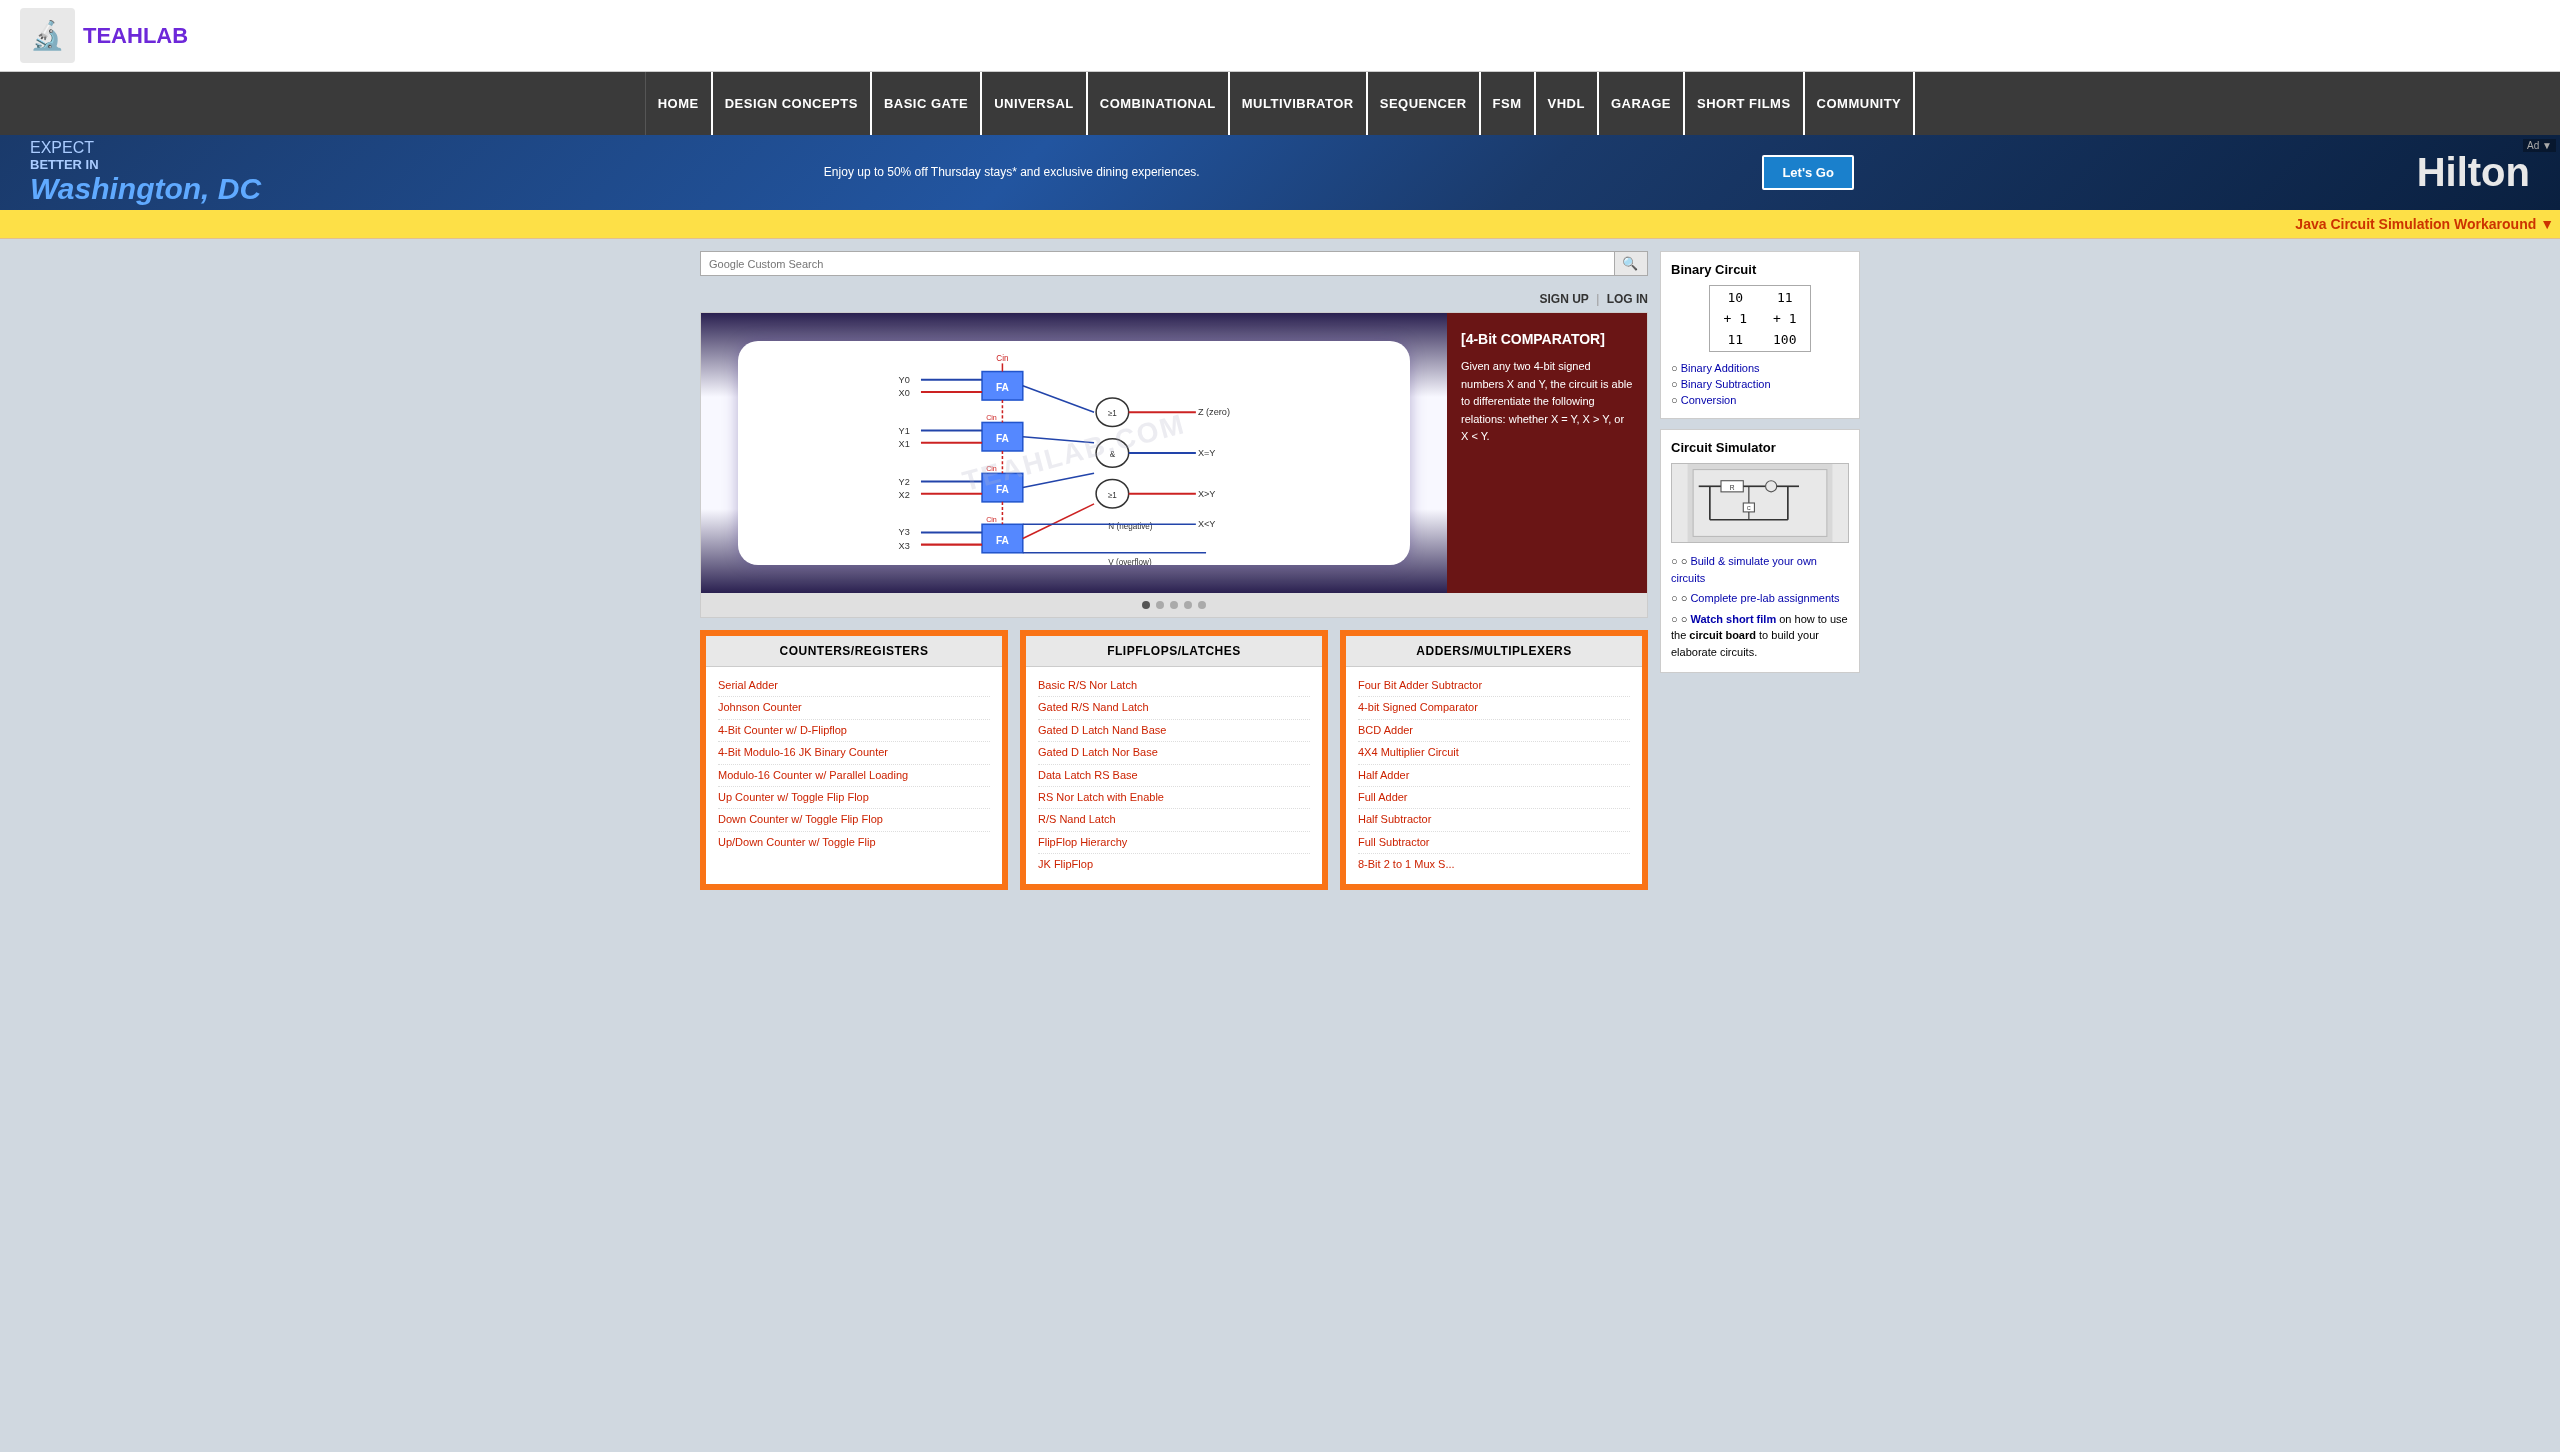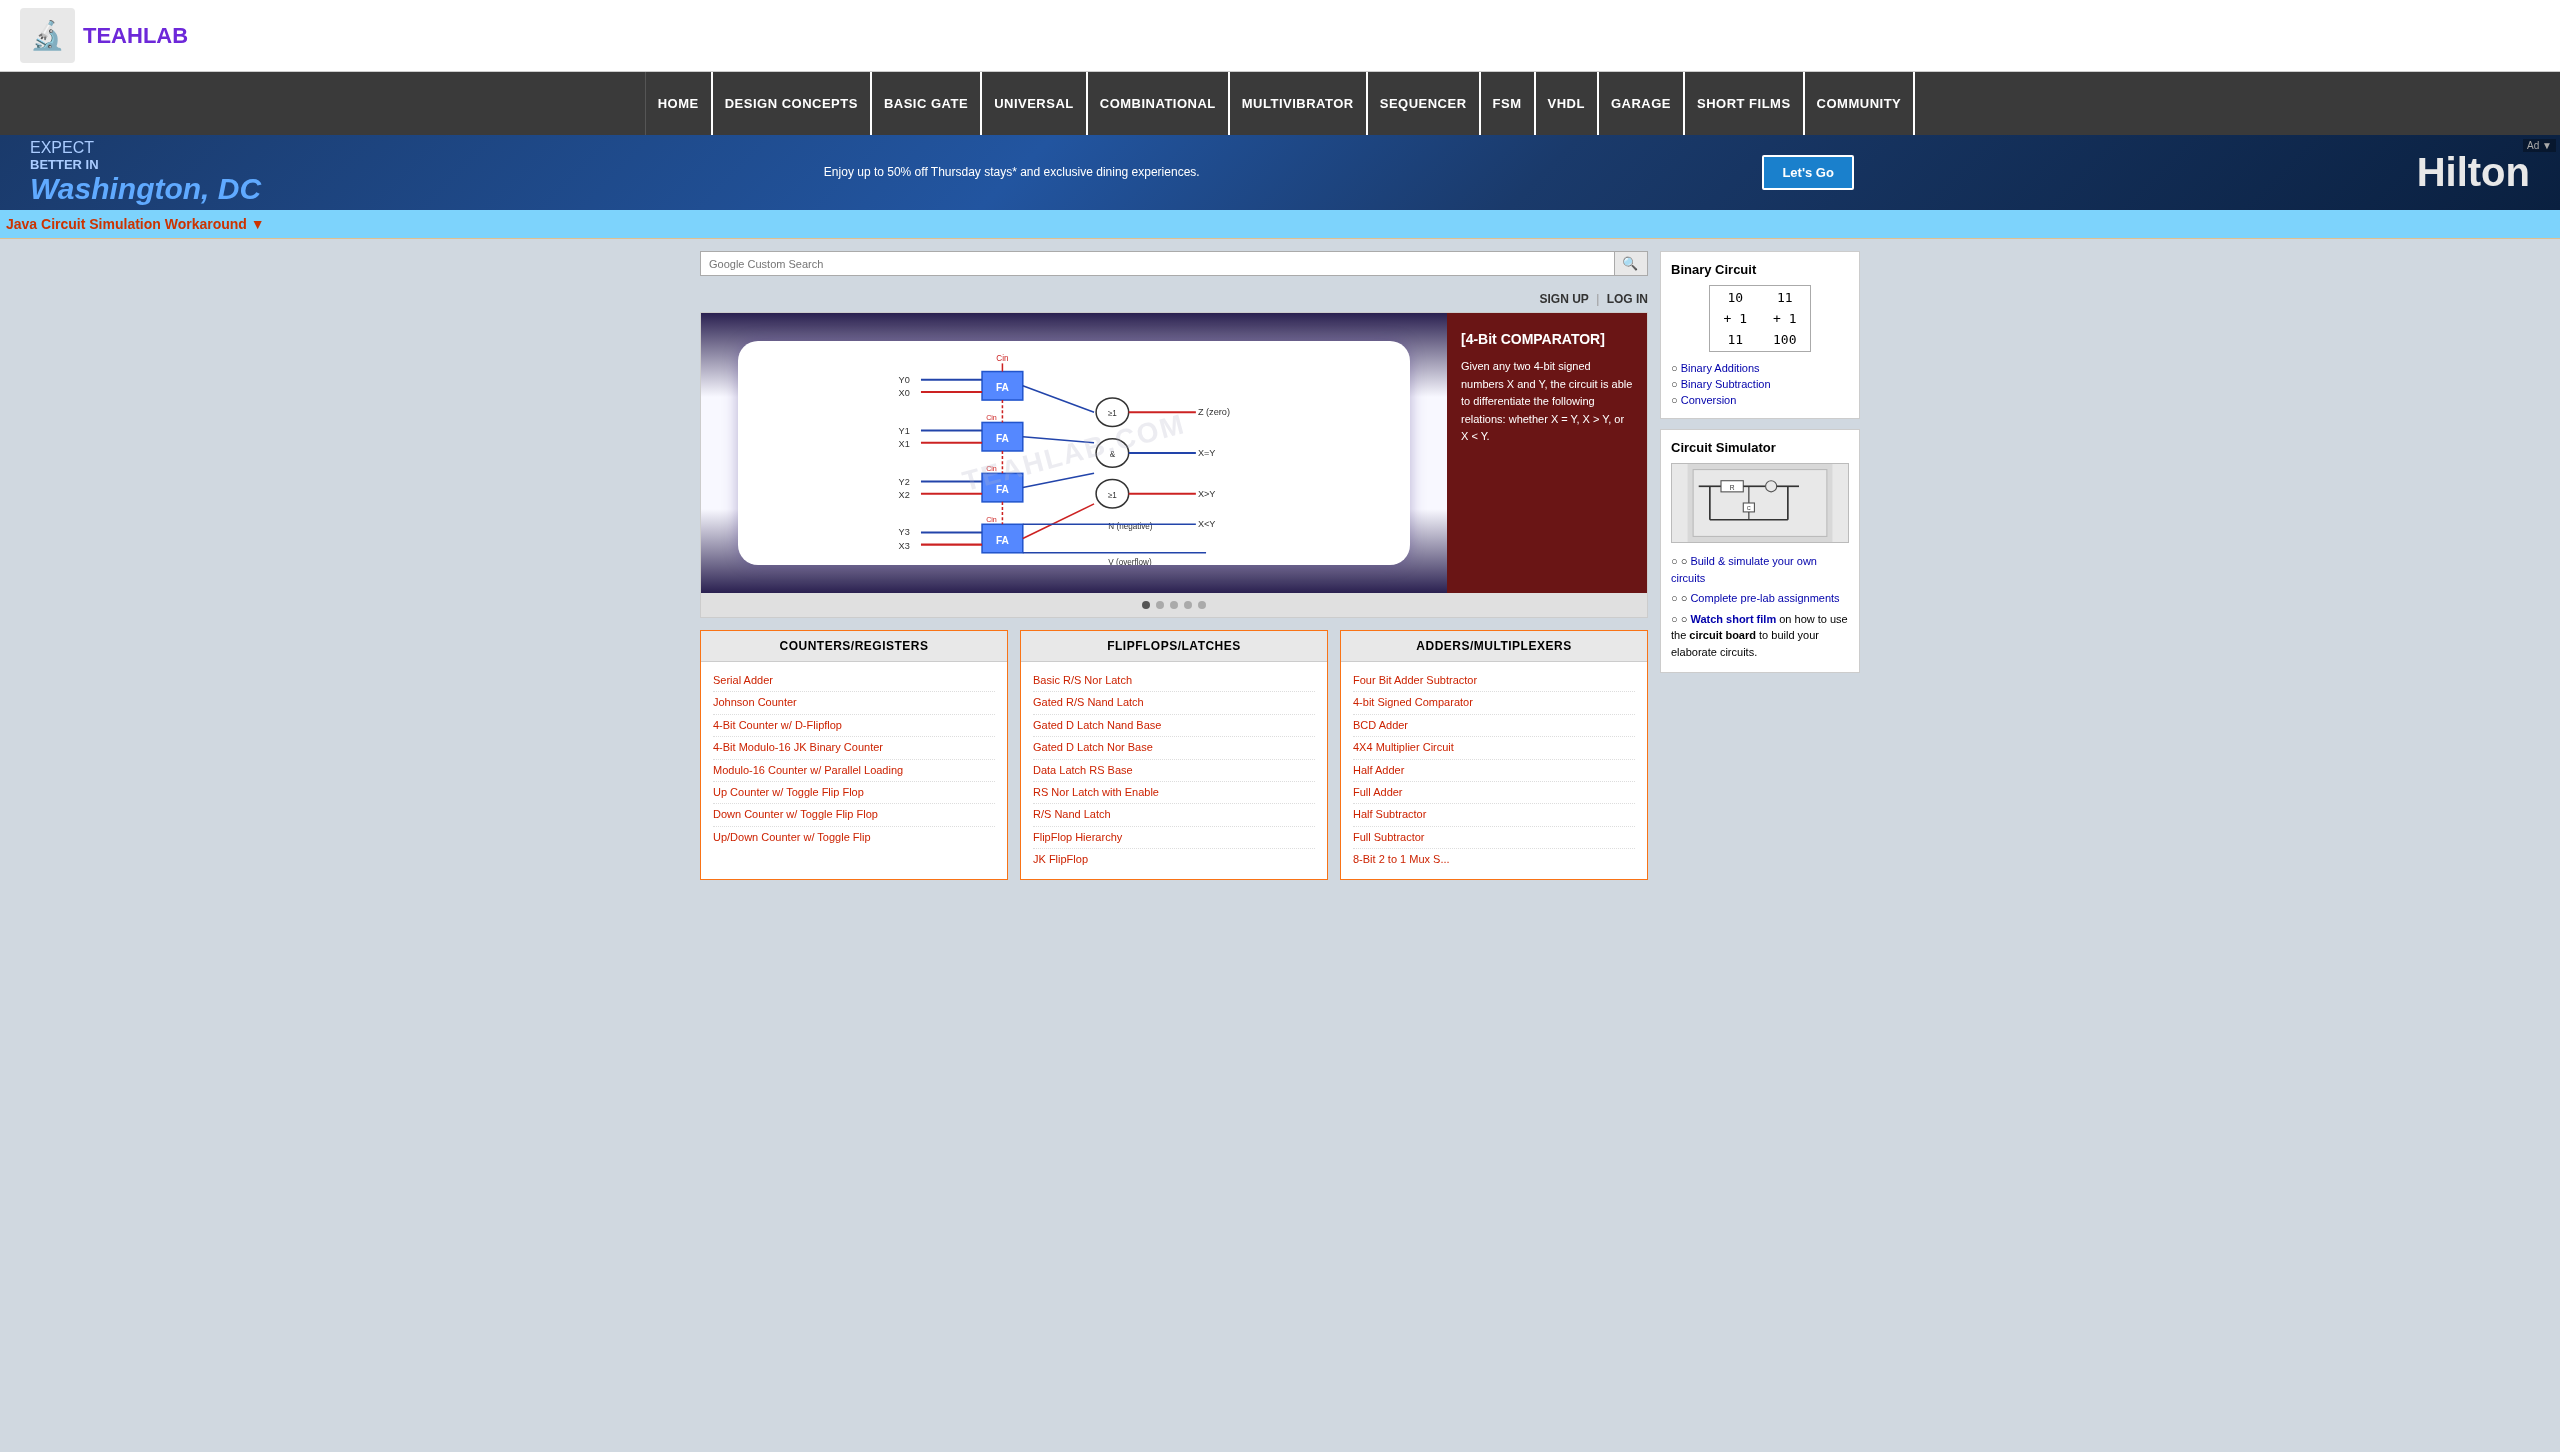--- a/index.html
+++ b/index.html
@@ -33,21 +33,21 @@
     #banner-left .city { font-size: 30px; font-weight: bold; color: #60aaff; font-style: italic; }
     #banner-middle { color: white; font-size: 12px; text-align: center; line-height: 1.6; }
     #banner-cta {
       background: #1a80cc; color: white; border: 2px solid white;
       padding: 8px 18px; font-weight: bold; font-size: 13px; cursor: pointer; border-radius: 2px;
     }
     #banner-right { color: #e8e8e8; font-size: 40px; font-weight: bold; text-align: center; }
     #ad-badge { position: absolute; top: 4px; right: 4px; font-size: 10px; color: #aaa; background: rgba(0,0,0,0.3); padding: 1px 4px; }
 
     
-    #java-bar { background: #7dd3fc; text-align: left; padding: 6px; border-bottom: 1px solid #e0c090; }
+    #java-bar { background: #fde047; text-align: right; padding: 6px; border-bottom: 1px solid #e0c090; }
     #java-bar a { color: #cc3300; font-weight: bold; text-decoration: none; font-size: 14px; }
 
     
     #main-layout { display: flex; gap: 12px; padding: 12px 20px; max-width: 1200px; margin: 0 auto; }
     #content { flex: 1; }
     #sidebar { width: 200px; flex-shrink: 0; }
 
     
     #auth-bar { text-align: right; padding: 4px 0 6px 0; font-size: 12px; }
     #auth-bar a { color: #333; text-decoration: none; font-weight: bold; }
@@ -87,21 +87,21 @@
     #circuit-info h3 { font-size: 14px; margin-bottom: 8px; font-weight: bold; }
     #circuit-info p { font-size: 11px; line-height: 1.6; }
 
     
     #slide-dots { background: #e0e0e0; height: 24px; display: flex; align-items: center; justify-content: center; gap: 6px; }
     .dot { width: 8px; height: 8px; border-radius: 50%; background: #aaa; }
     .dot.active { background: #555; }
 
     
     #categories { display: flex; gap: 12px; margin-top: 8px; }
-    .cat-box { flex: 1; background: white; border: 1px solid #f97316; padding: 0; }
+    .cat-box { flex: 1; background: white; border: 6px solid #f97316; padding: 0; }
     .cat-title { background: #e8e8e8; text-align: center; font-weight: bold; font-size: 12px; padding: 8px; border-bottom: 1px solid #ccc; letter-spacing: 0.5px; }
     .cat-list { padding: 8px 12px; }
     .cat-list a { display: block; color: #cc2200; text-decoration: none; font-size: 11px; padding: 3px 0; border-bottom: 1px dotted #ddd; line-height: 1.4; }
     .cat-list a:last-child { border-bottom: none; }
 
     
     .sidebar-section { background: white; border: 1px solid #ccc; margin-bottom: 10px; padding: 10px; }
     .sidebar-section h3 { font-size: 13px; font-weight: bold; margin-bottom: 8px; }
 
     

